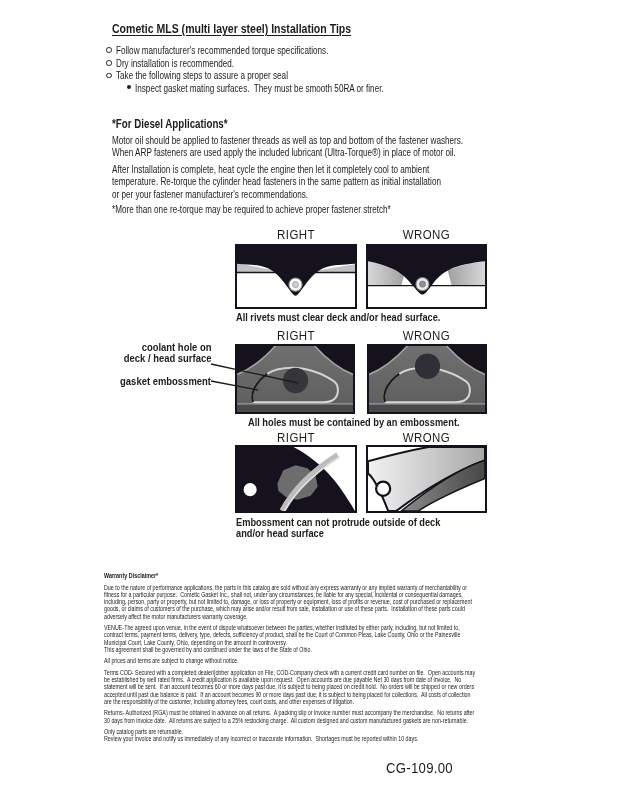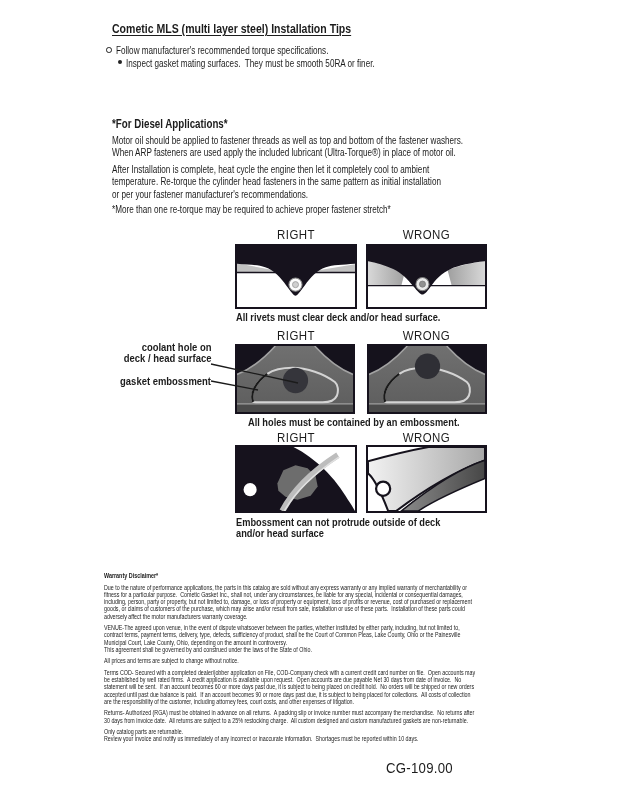--- a/index.html
+++ b/index.html
@@ -11,21 +11,21 @@
   .abs{position:absolute}
   
   .title{left:112px;top:21px;font-size:13.5px;font-weight:bold;white-space:pre;
     text-decoration:underline;text-underline-offset:2px;
     transform:scaleX(.78);transform-origin:left top}
   
   .bullets{left:106px;top:44px}
   .brow{display:flex;align-items:flex-start;height:12.7px}
   .ring{width:3.6px;height:3.6px;border:1px solid #222;border-radius:50%;margin:3.4px 4px 0 0;flex:none}
   .dot{width:4px;height:4px;background:#222;border-radius:50%;margin:3.4px 4px 0 0;flex:none}
-  .indent{margin-left:12px}
+  .indent{margin-left:21px}
   .btxt{font-size:11px;white-space:pre;transform:scaleX(.74);transform-origin:left top}
   
   .h2{left:112px;top:117px;font-size:12.5px;font-weight:bold;white-space:pre;
     transform:scaleX(.78);transform-origin:left top}
   .para{left:112px;font-size:11px;line-height:12.4px;white-space:pre;
     transform:scaleX(.74);transform-origin:left top}
   #para1{top:134px}
   #para2{top:163px}
   #note{top:203px}
   
@@ -65,20 +65,28 @@
 </head>
 <body>
 
 <div class="abs title">Cometic MLS (multi layer steel) Installation Tips</div>
 
 <div class="abs bullets">
   <div class="brow">
     <span class="ring"></span>
     <span class="btxt">Follow manufacturer's recommended torque specifications.</span>
   </div>
+  <div class="brow">
+    <span class="ring"></span>
+    <span class="btxt">Dry installation is recommended.</span>
+  </div>
+  <div class="brow">
+    <span class="ring"></span>
+    <span class="btxt">Take the following steps to assure a proper seal</span>
+  </div>
   <div class="brow indent">
     <span class="dot"></span>
     <span class="btxt">Inspect gasket mating surfaces.  They must be smooth 50RA or finer.</span>
   </div>
 </div>
 
 <div class="abs h2">*For Diesel Applications*</div>
 <div class="abs para" id="para1">Motor oil should be applied to fastener threads as well as top and bottom of the fastener washers.
 When ARP fasteners are used apply the included lubricant (Ultra-Torque®) in place of motor oil.</div>
 <div class="abs para" id="para2">After Installation is complete, heat cycle the engine then let it completely cool to ambient

